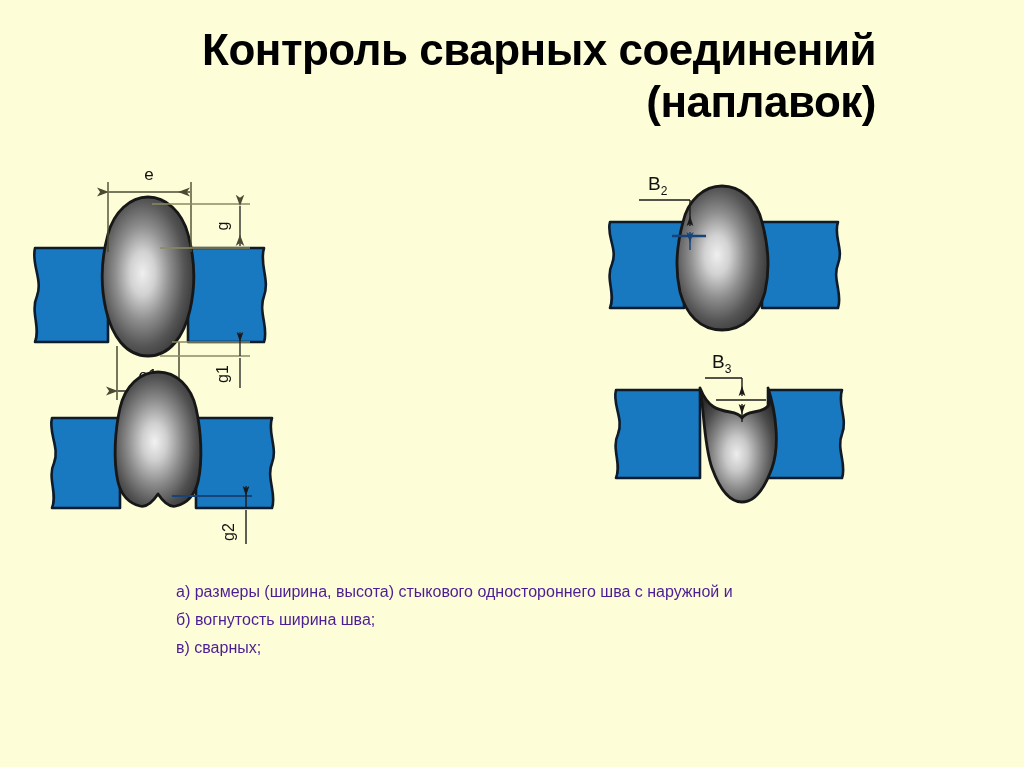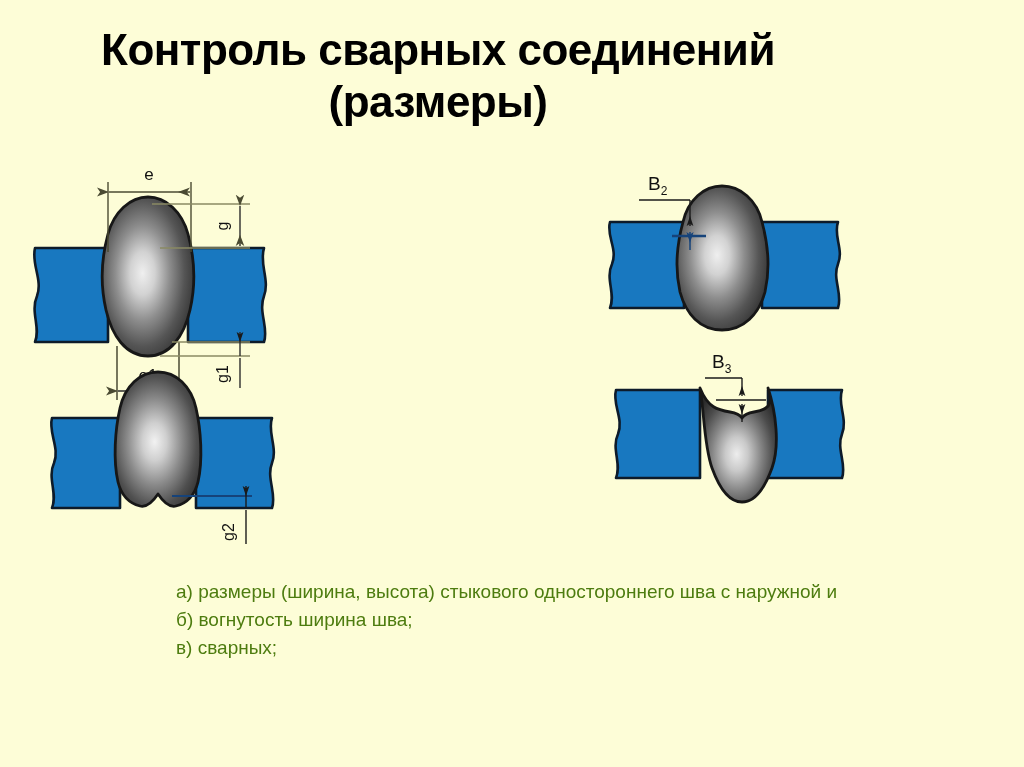--- a/index.html
+++ b/index.html
@@ -18,21 +18,21 @@
     position: relative;
     width: 1024px;
     height: 767px;
     background: #fdfdd7;
   }
   .title {
     position: absolute;
     left: 0;
     top: 24px;
     width: 876px;
-    text-align: center;
+    text-align: right;
     font-family: "Liberation Sans", sans-serif;
     font-weight: bold;
     font-size: 44px;
     line-height: 52px;
     color: #000000;
     letter-spacing: -0.5px;
   }
   .title .line2 { display: block; }
 
   .figure-area {
@@ -43,34 +43,34 @@
     height: 400px;
   }
   .figure-area svg { display: block; }
 
   .caption {
     position: absolute;
     left: 176px;
     top: 578px;
     width: 700px;
     font-family: "Liberation Sans", sans-serif;
-    font-size: 19px;
+    font-size: 16px;
     line-height: 28px;
-    color: #4d7c0f;
+    color: #4c1d95;
   }
   .caption .cap-line { display: block; }
 </style>
 </head>
 <body>
 
 <div id="page">
 
   <div class="title">
     <span class="line1">Контроль сварных соединений</span>
-    <span class="line2">(размеры)</span>
+    <span class="line2">(наплавок)</span>
   </div>
 
   <div class="figure-area">
     <svg width="1024" height="400" viewBox="0 0 1024 400" xmlns="http://www.w3.org/2000/svg">
       <defs>
         <radialGradient id="weldGrad" cx="44%" cy="48%" r="62%">
           <stop offset="0%" stop-color="#efefef"></stop>
           <stop offset="22%" stop-color="#d2d2d2"></stop>
           <stop offset="48%" stop-color="#8e8e8e"></stop>
           <stop offset="74%" stop-color="#555555"></stop>

